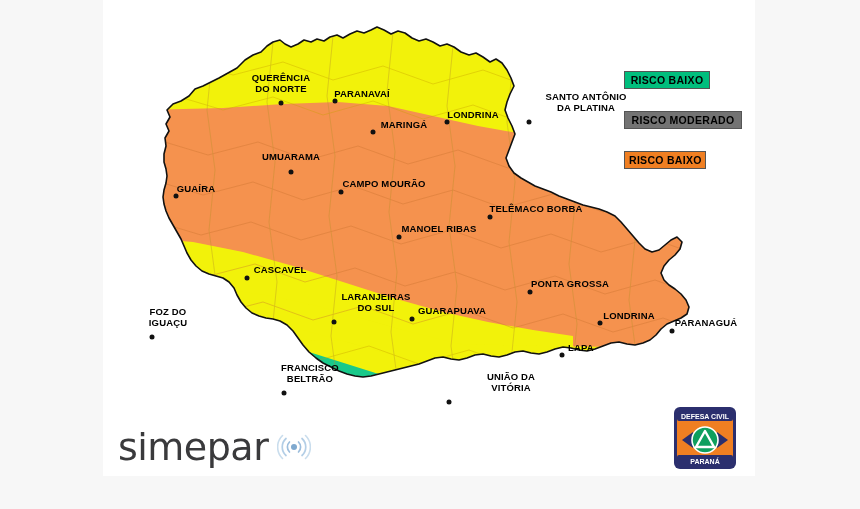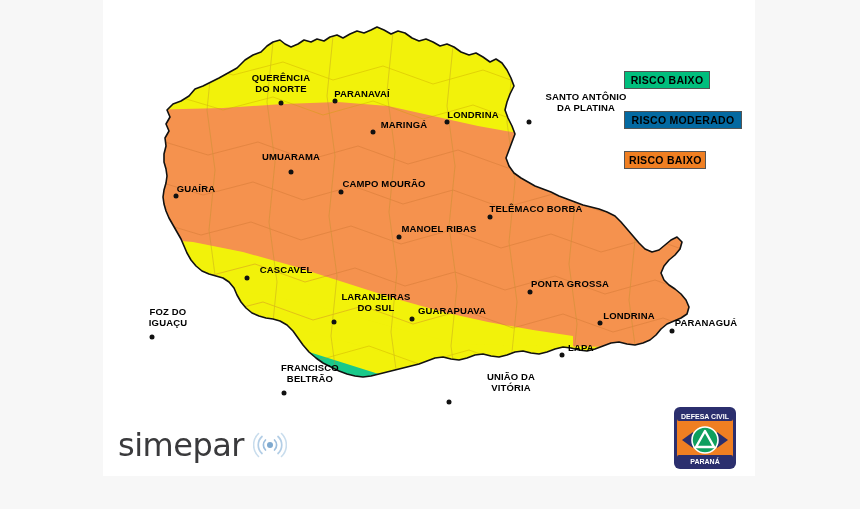--- a/index.html
+++ b/index.html
@@ -88,21 +88,21 @@
   #simepar-logo {
     position: absolute;
     left: 118px;
     top: 428px;
     display: flex;
     align-items: center;
     gap: 9px;
   }
   #simepar-wordmark {
     font-family: "DejaVu Sans", sans-serif;
-    font-size: 32px;
+    font-size: 38px;
     letter-spacing: -0.5px;
     color: #3a3a3c;
     line-height: 1;
   }
 
   
   #defesa-civil {
     position: absolute;
     left: 673px;
     top: 406px;
@@ -284,21 +284,21 @@
       <div class="city" style="left: 291px; top: 152px; text-align: right;">UMUARAMA</div>
       <div class="city-dot" style="left: 291px; top: 172px;"></div>
       <div class="city" style="left: 196px; top: 184px;">GUAÍRA</div>
       <div class="city-dot" style="left: 176px; top: 196px;"></div>
       <div class="city" style="left: 384px; top: 179px;">CAMPO MOURÃO</div>
       <div class="city-dot" style="left: 341px; top: 192px;"></div>
       <div class="city" style="left: 536px; top: 204px;">TELÊMACO BORBA</div>
       <div class="city-dot" style="left: 490px; top: 217px;"></div>
       <div class="city" style="left: 439px; top: 224px;">MANOEL RIBAS</div>
       <div class="city-dot" style="left: 399px; top: 237px;"></div>
-      <div class="city" style="left: 286px; top: 265px;">CASCAVEL</div>
+      <div class="city" style="left: 280px; top: 265px;">CASCAVEL</div>
       <div class="city-dot" style="left: 247px; top: 278px;"></div>
       <div class="city" style="left: 570px; top: 279px;">PONTA GROSSA</div>
       <div class="city-dot" style="left: 530px; top: 292px;"></div>
       <div class="city" style="left: 376px; top: 292px;">LARANJEIRAS
 DO SUL</div>
       <div class="city-dot" style="left: 334px; top: 322px;"></div>
       <div class="city" style="left: 452px; top: 306px;">GUARAPUAVA</div>
       <div class="city-dot" style="left: 412px; top: 319px;"></div>
       <div class="city" style="left: 629px; top: 311px;">LONDRINA</div>
       <div class="city-dot" style="left: 600px; top: 323px;"></div>
@@ -312,21 +312,21 @@
       <div class="city" style="left: 310px; top: 363px;">FRANCISCO
 BELTRÃO</div>
       <div class="city-dot" style="left: 284px; top: 393px;"></div>
       <div class="city" style="left: 475px; top: 372px; margin-left: 36px;">UNIÃO DA
 VITÓRIA</div>
       <div class="city-dot" style="left: 449px; top: 402px;"></div>
     </div>
 
   <div id="legend">
     <span id="legend-baixo" class="legend-item" style="background: rgb(0, 190, 125);">RISCO BAIXO</span>
-    <span id="legend-moderado" class="legend-item" style="background: #0369a1;">RISCO MODERADO</span>
+    <span id="legend-moderado" class="legend-item" style="background: #737373;">RISCO MODERADO</span>
     <span id="legend-alto" class="legend-item" style="background: rgb(240, 127, 34);">RISCO BAIXO</span>
   </div>
 
   <div id="simepar-logo">
     <span id="simepar-wordmark">simepar</span>
     <svg width="34" height="34" viewBox="0 0 34 34">
       <circle cx="17" cy="17" r="3" fill="#7fa9cf"></circle>
       <path d="M 12.5 12 A 7 7 0 0 0 12.5 22" fill="none" stroke="#9dbedd" stroke-width="1.7" stroke-linecap="round"></path>
       <path d="M 21.5 12 A 7 7 0 0 1 21.5 22" fill="none" stroke="#9dbedd" stroke-width="1.7" stroke-linecap="round"></path>
       <path d="M 9 8.5 A 11.5 11.5 0 0 0 9 25.5" fill="none" stroke="#b3cee6" stroke-width="1.7" stroke-linecap="round"></path>

